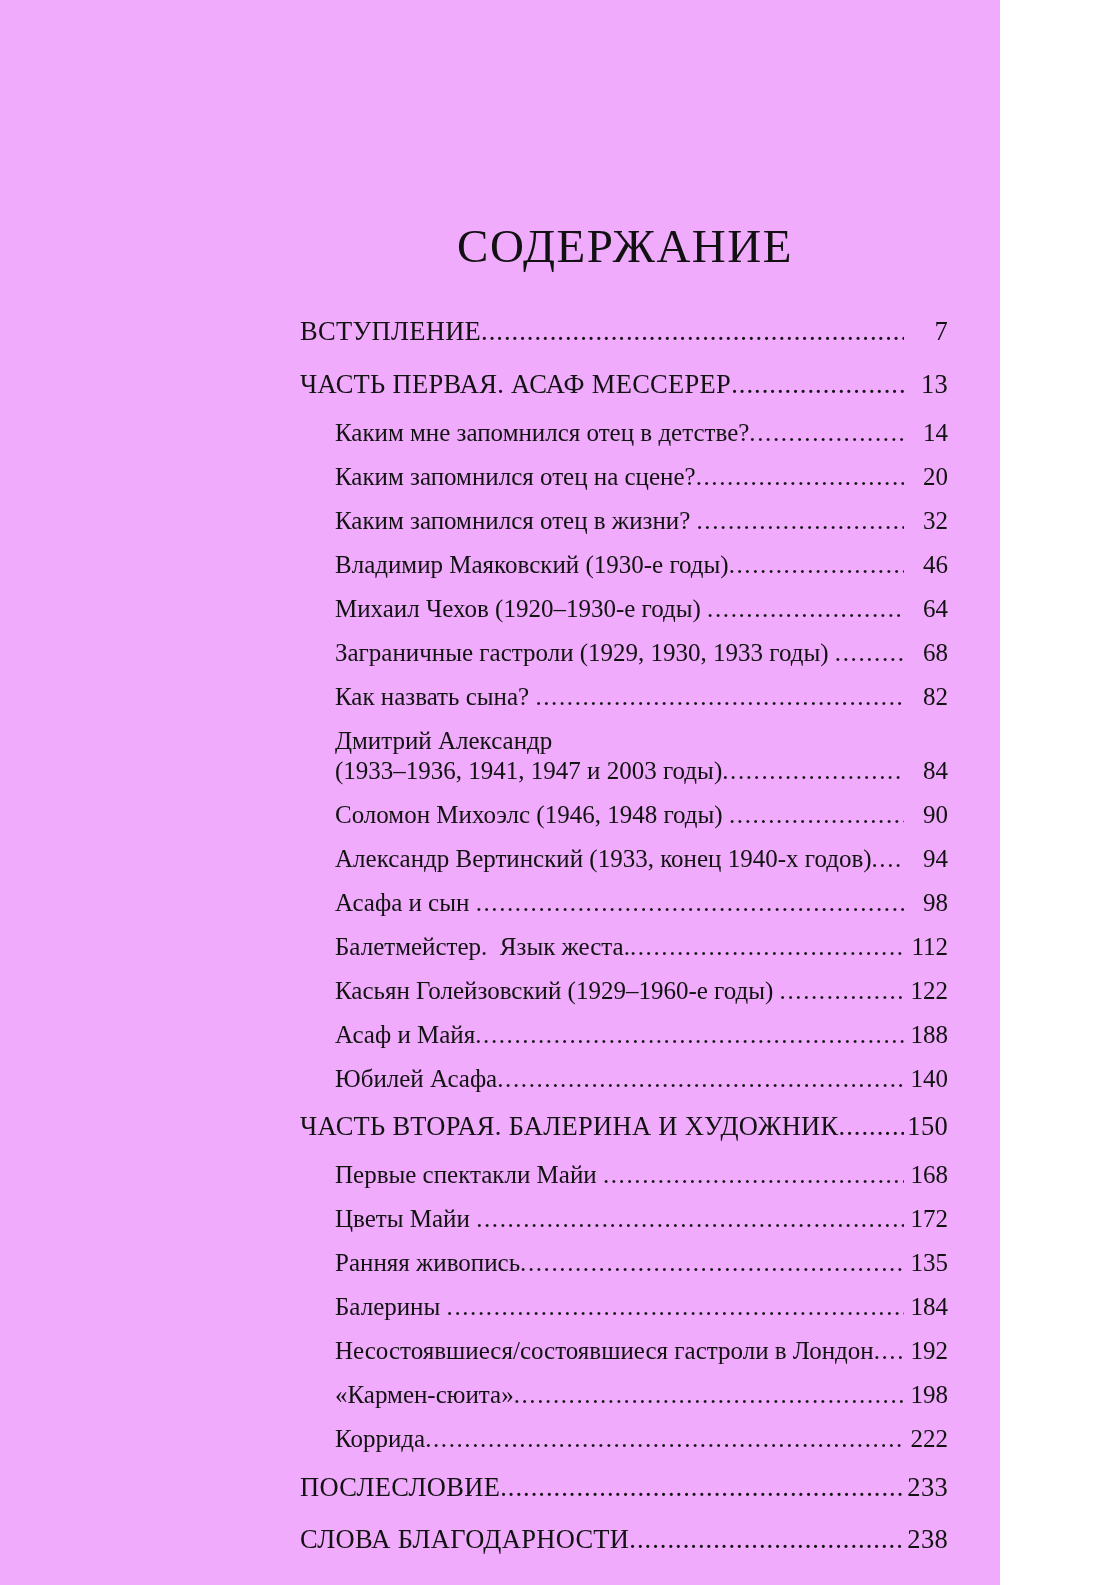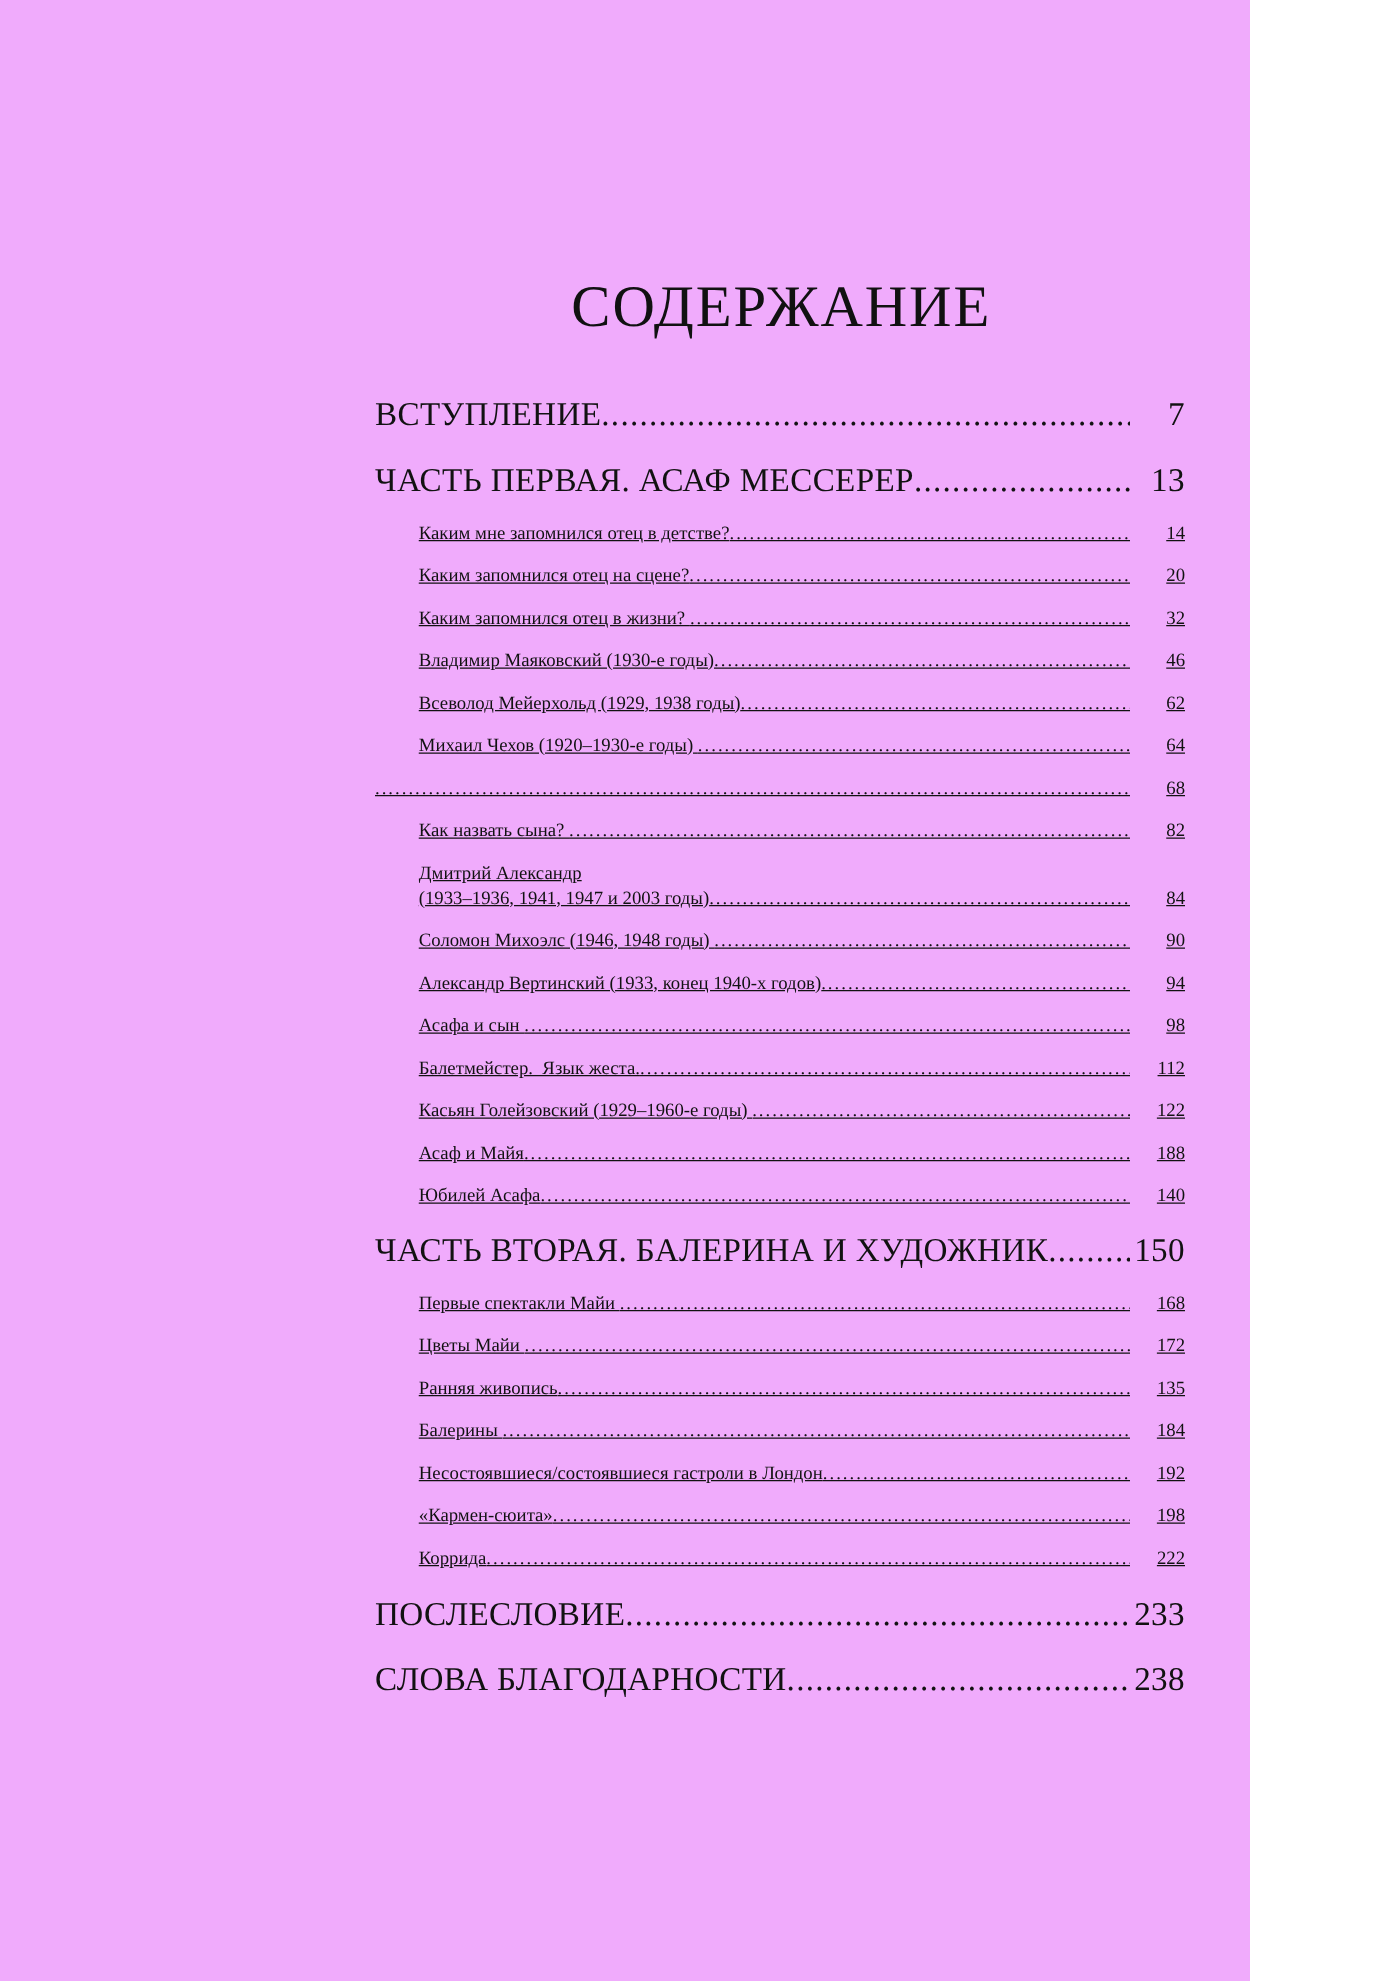--- a/index.html
+++ b/index.html
@@ -58,25 +58,24 @@
     font-size: 26.5px;
     line-height: 1.0;
     letter-spacing: 0.3px;
     padding-top: 13px;
     padding-bottom: 13px;
   }
   .toc-row.level-major .entry-title { padding-left: 0; }
 
   
   .toc-row.level-sub {
-    font-size: 15px;
+    font-size: 25px;
     line-height: 1.0;
     padding-top: 9.5px;
     padding-bottom: 9.5px;
-    text-decoration: underline;
   }
   .toc-row.level-sub .entry-title { padding-left: 35px; }
 
   
   .toc-row.continued-top {
     padding-bottom: 0;
   }
   .toc-row.continued-bottom {
     padding-top: 5px;
     align-items: center;
@@ -144,30 +143,26 @@
         <span class="entry-title">Каким запомнился отец в жизни? </span>
         <span class="leader"></span>
         <span class="entry-page">32</span>
       </div>
       <div class="toc-row level-sub">
         <span class="entry-title">Владимир Маяковский (1930-е годы)</span>
         <span class="leader"></span>
         <span class="entry-page">46</span>
       </div>
       <div class="toc-row level-sub">
-        <span class="entry-title">Всеволод Мейерхольд (1929, 1938 годы)</span>
-        <span class="leader"></span>
-        <span class="entry-page">62</span>
-      </div>
-      <div class="toc-row level-sub">
         <span class="entry-title">Михаил Чехов (1920–1930-е годы) </span>
         <span class="leader"></span>
         <span class="entry-page">64</span>
       </div>
       <div class="toc-row level-sub">
+        <span class="entry-title">Заграничные гастроли (1929, 1930, 1933 годы) </span>
         <span class="leader"></span>
         <span class="entry-page">68</span>
       </div>
       <div class="toc-row level-sub">
         <span class="entry-title">Как назвать сына? </span>
         <span class="leader"></span>
         <span class="entry-page">82</span>
       </div>
       <div class="toc-row level-sub continued-top no-leader">
         <span class="entry-title">Дмитрий Александр</span>

